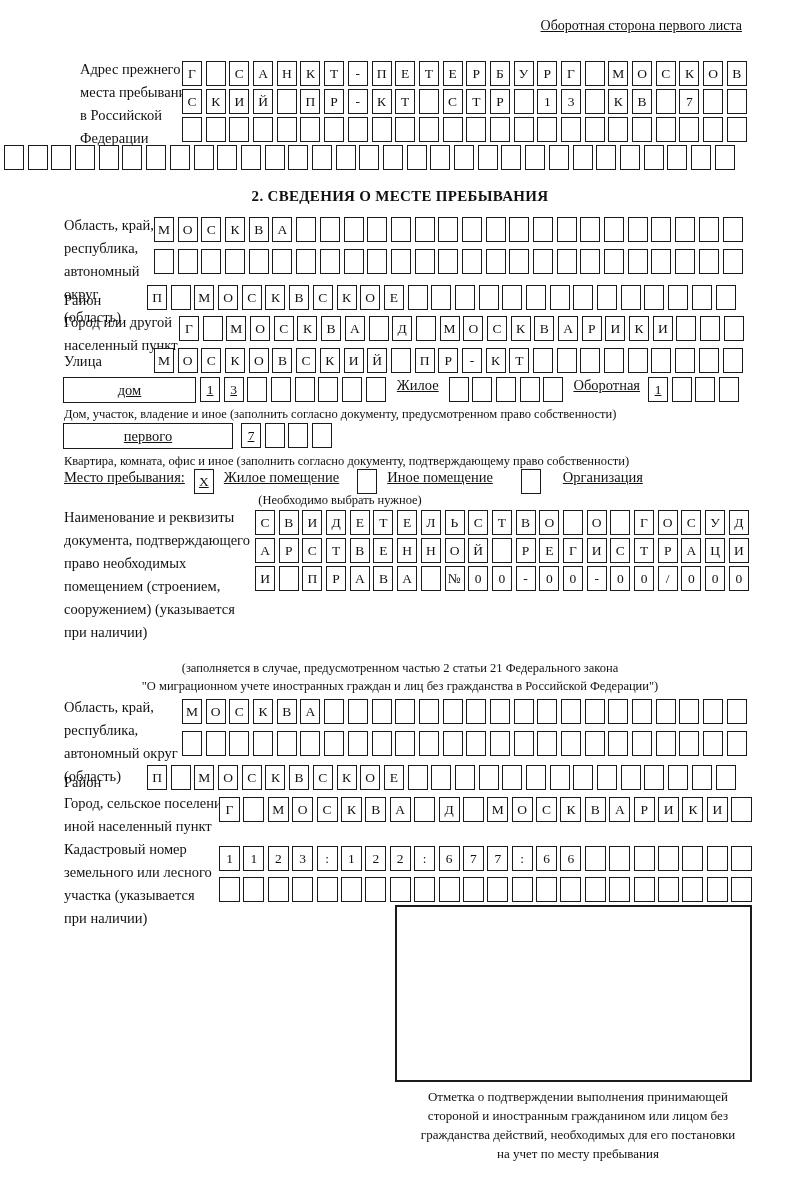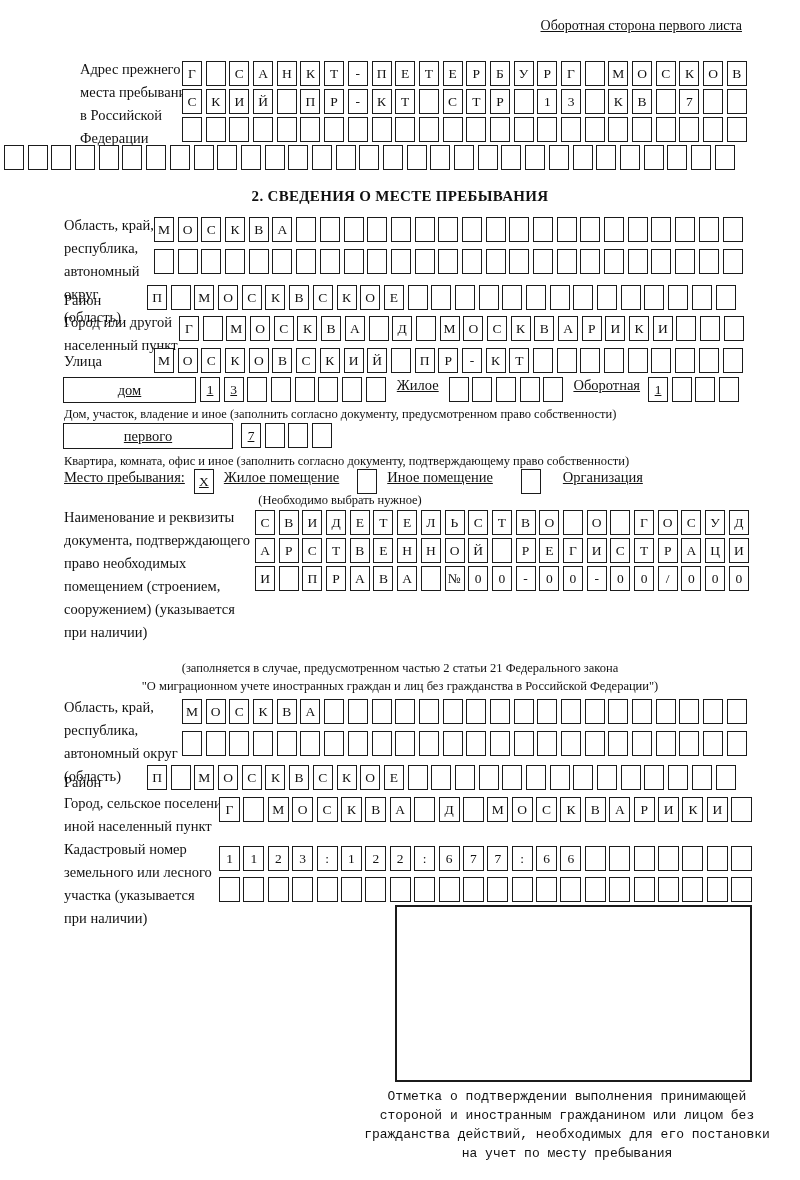--- a/index.html
+++ b/index.html
@@ -587,18 +587,18 @@
       <span class="cell"></span>
       <span class="cell"></span>
       <span class="cell"></span>
       <span class="cell"></span>
       <span class="cell"></span>
       <span class="cell"></span>
       <span class="cell"></span>
     </div>
 
   <div class="abs stamp-box" style="left:395px;top:905px;width:357px;height:177px;"></div>
-  <div class="abs stamp-caption" style="left:357px;top:1087px;width:420px;white-space:pre-line;font-family:Liberation Mono, monospace;">Отметка о подтверждении выполнения принимающей
+  <div class="abs stamp-caption" style="left:368px;top:1087px;width:420px;white-space:pre-line;">Отметка о подтверждении выполнения принимающей
 стороной и иностранным гражданином или лицом без
 гражданства действий, необходимых для его постановки
 на учет по месту пребывания</div>
 
 </div>
 
 </body></html>

